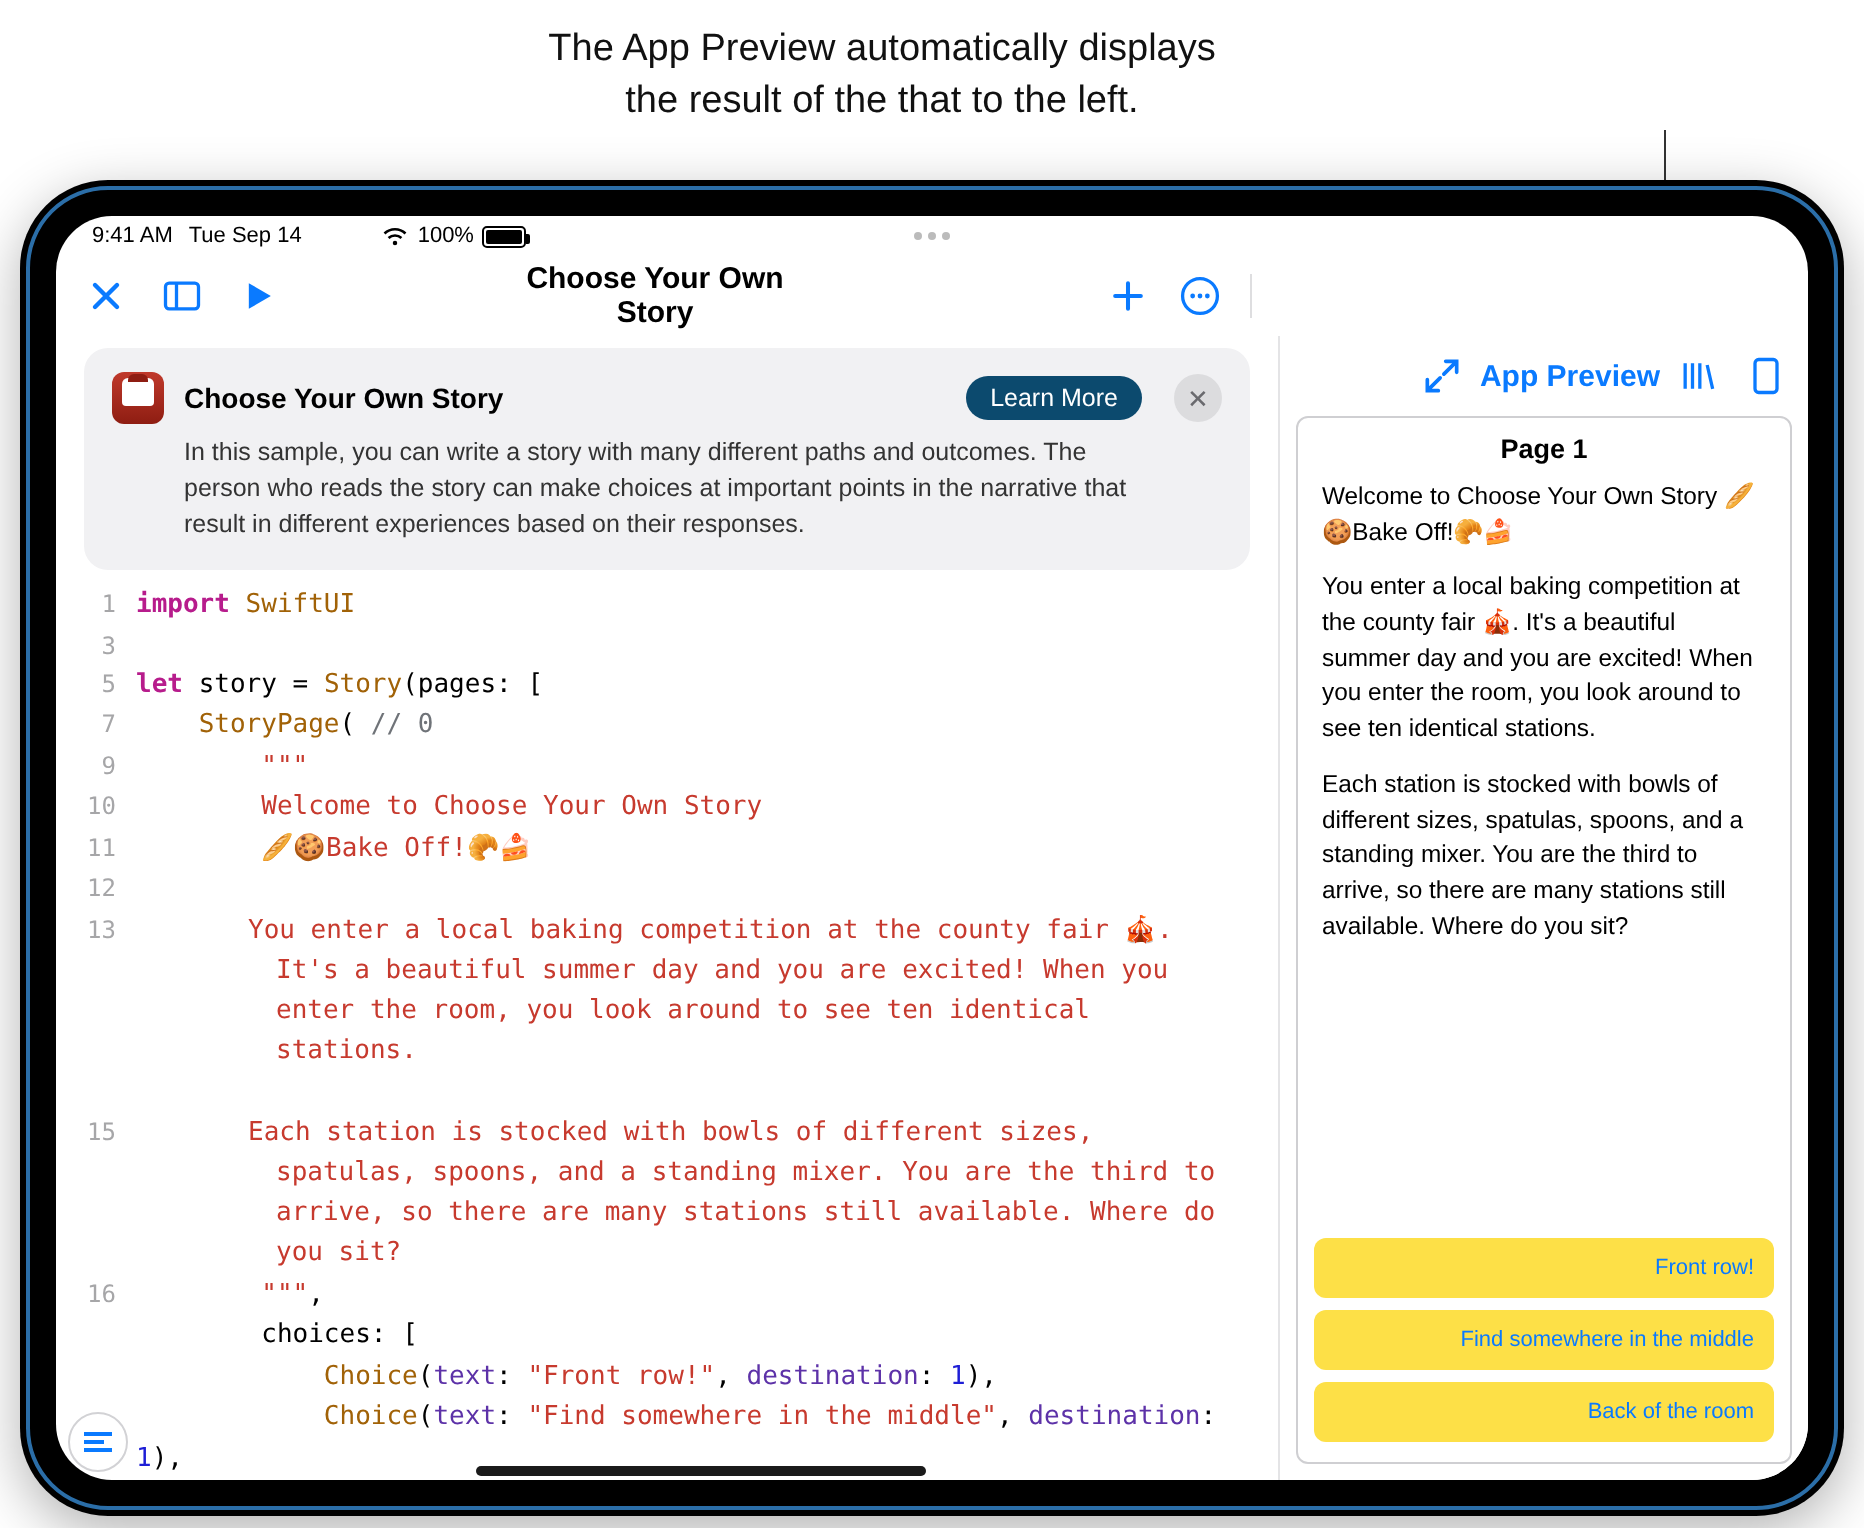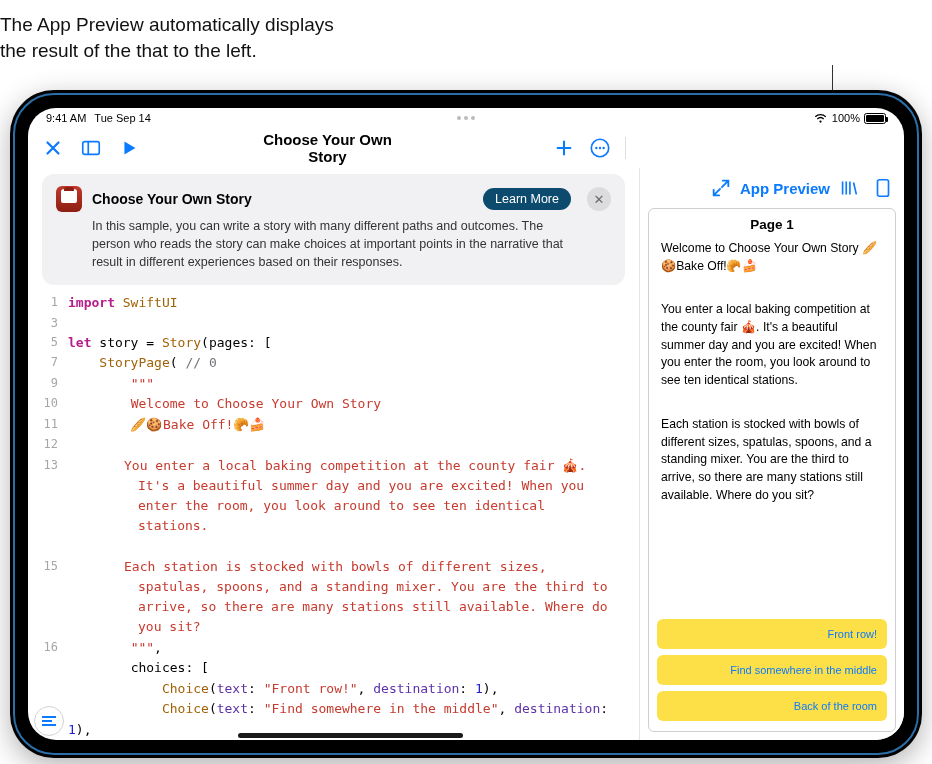--- a/index.html
+++ b/index.html
@@ -1,28 +1,28 @@
 <!DOCTYPE html>
 <html><head>
 <meta charset="utf-8">
 <style>
   * { box-sizing: border-box; margin: 0; padding: 0; }
   body { background: #fff; font-family: -apple-system, 'Helvetica Neue', Arial, sans-serif; width: 932px; height: 764px; position: relative; }
   
   
-  .callout { position: absolute; top: 12px; left: 0; right: 50px; text-align: left; font-size: 19px; color: #111; line-height: 1.35; }
+  .callout { position: absolute; top: 12px; left: 0; right: 50px; text-align: center; font-size: 19px; color: #111; line-height: 1.35; }
   .callout-line { position: absolute; top: 65px; right: 99px; width: 1px; height: 96px; background: #333; }
   
   
   .device { position: absolute; top: 90px; left: 10px; width: 912px; height: 668px; border-radius: 44px; background: #000; padding: 18px; box-shadow: 0 8px 28px rgba(0,0,0,.3); overflow: hidden; }
   .device::after { content:''; position:absolute; inset:3px; border-radius:41px; border: 2.5px solid #2b6ea8; pointer-events:none; }
   .screen { width: 100%; height: 100%; background: #fff; border-radius: 28px; overflow: hidden; display: flex; flex-direction: column; }
   
   
-  .status-bar { height: 20px; display: flex; align-items: center; justify-content: space-between; padding: 0 18px; font-size: 11px; font-weight: 500; gap: 39px; }
+  .status-bar { height: 20px; display: flex; align-items: center; justify-content: flex-start; padding: 0 18px; font-size: 11px; font-weight: 500; gap: 39px; }
   .status-left { display: flex; gap: 8px; }
   .status-right { display: flex; align-items: center; gap: 4px; }
   .batt { width: 22px; height: 11px; border: 1px solid #000; border-radius: 2.5px; position: relative; display:flex; align-items:center; }
   .batt::after { content:''; position:absolute; right:-3px; top:3px; width:2px; height:5px; background:#000; border-radius: 0 1px 1px 0; }
   .batt-fill { background:#000; height:7px; width:18px; margin-left:1px; border-radius:1px; }
   
   
   .toolbar { height: 40px; display: flex; align-items: center; padding: 0 14px; gap: 14px; }
   .toolbar-left { display: flex; align-items: center; gap: 16px; width:200px; }
   .toolbar-title { flex: 1; text-align: center; font-weight: 600; font-size: 15px; padding-right: 140px; }
@@ -68,21 +68,21 @@
   
   .pv-toolbar { height: 40px; display:flex; align-items:center; justify-content:flex-end; padding:0 10px; gap:8px; }
   .pv-title { color:#0a7aff; font-weight:600; font-size:15px; }
   .pv-ic { color:#0a7aff; width:22px; height:22px; display:flex; align-items:center; justify-content:center; }
   .pv-ic svg{ width:100%; height:100%;}
   
   .pv-box { margin: 0 8px 8px 8px; border: 1.2px solid #cfcfd2; border-radius: 6px; flex:1; display:flex; flex-direction:column; padding: 8px 0 6px 0; overflow:hidden; position:relative; }
   .pv-box::before{content:''; position:absolute; top:-4px; left:-4px; right:-4px; height:4px; border-top:2px solid #7a7a7e; border-left:2px solid #7a7a7e; border-right:2px solid #7a7a7e;}
   .pv-box::after{content:''; position:absolute; top:-4px; left:-5px; width:6px; height:8px; border-left:2px solid #7a7a7e;}
   .pv-page-title { text-align:center; font-weight:600; font-size:13.5px; margin-bottom: 8px; }
-  .pv-body { padding: 0 12px; font-size: 12.2px; line-height:1.45; display:flex; flex-direction:column; gap:26px; }
+  .pv-body { padding: 0 12px; font-size: 12.2px; line-height:1.45; display:flex; flex-direction:column; gap:10px; }
   .pv-choices { margin-top: auto; padding: 0 8px 4px 8px; display:flex; flex-direction:column; gap:6px; }
   .pv-choice { background:#fde047; border-radius:6px; padding: 9px 10px; color:#0a7aff; font-size:11px; text-align:right; border:none; }
   
   .sep { width:1px; height:22px; background:#dedee0; }
 </style>
 </head>
 <body>
 
 <div class="callout">
   <span>The App Preview automatically displays</span><br>

